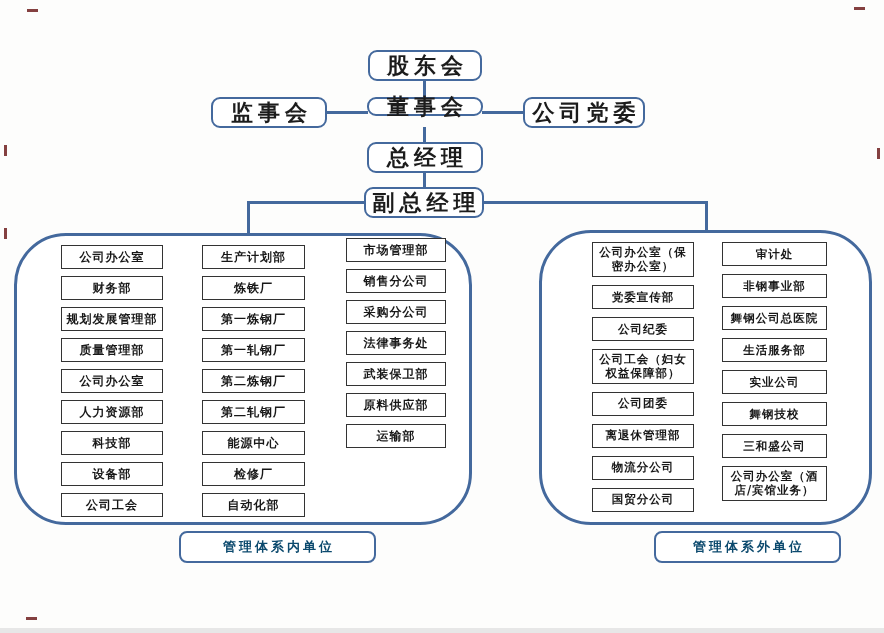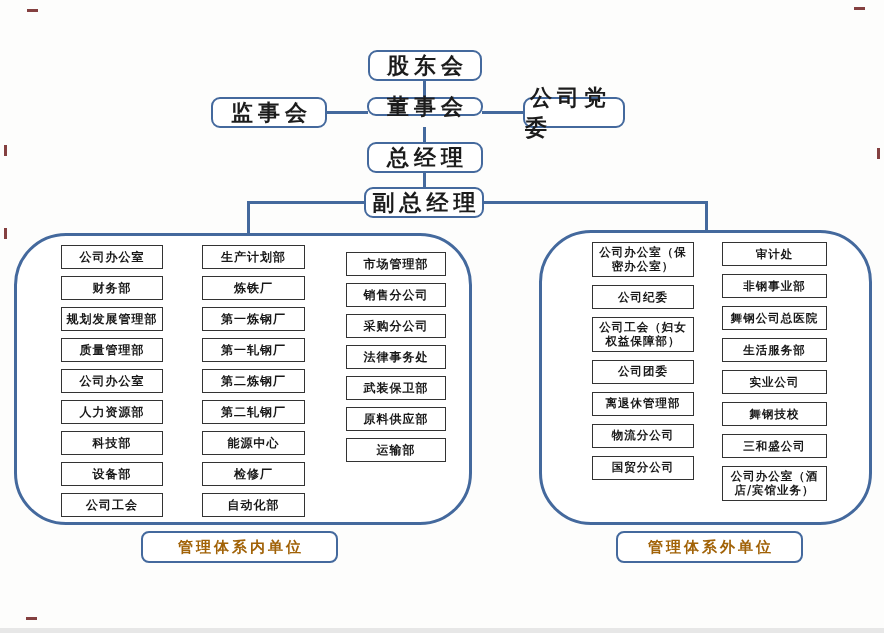--- a/index.html
+++ b/index.html
@@ -29,22 +29,23 @@
     min-height:24px; display:flex; align-items:center; justify-content:center;
     font-size:12px; font-weight:bold; letter-spacing:1px; text-align:center;
     line-height:1.25; padding:2px 3px; color:#181818;margin-left:16px;
   }
   .col-r .unit-box { font-size:11.5px; }
   
   .group-label {
     position:absolute; box-sizing:border-box;
     border:2.5px solid #44699d; border-radius:8px; background:#ffffff;
     display:flex; align-items:center; justify-content:center;
-    font-size:15px; font-weight:bold; letter-spacing:3px; text-indent:3px;
-    color:#a16207;
+    font-size:13px; font-weight:bold; letter-spacing:3px; text-indent:3px;
+    color:#0c4a6e;
+    margin-left:38px;
   }
   
   .line { position:absolute; background:#44699d; }
   .line-h { height:2.5px; }
   .line-v { width:2.5px; }
   
   .mark { position:absolute; background:#6e1f1f; opacity:.85; }
   .bottom-strip { position:absolute; left:0; right:0; bottom:0; height:5px; background:#d9d9d9; opacity:.6; }
 </style>
 </head>
@@ -58,21 +59,21 @@
   <div class="line line-v" style="left:423px; top:127px; height:16px;"></div>
   <div class="line line-v" style="left:423px; top:172px; height:16px;"></div>
   <div class="line line-h" style="left:247px; top:201px; width:118px;"></div>
   <div class="line line-v" style="left:247px; top:201px; height:34px;"></div>
   <div class="line line-h" style="left:483px; top:201px; width:224px;"></div>
   <div class="line line-v" style="left:705px; top:201px; height:31px;"></div>
 
   <div class="node" style="left:368px; top:50px;  width:114px; height:31px;">股东会</div>
   <div class="node" style="left:211px; top:97px;  width:116px; height:31px;">监事会</div>
   <div class="node" style="left:367px; top:97px;  width:116px; height:19px;">董事会</div>
-  <div class="node" style="left:523px; top:97px;  width:102px; height:31px;">公司党委</div>
+  <div class="node" style="left:523px; top:97px;  width:122px; height:31px;">公司党委</div>
   <div class="node" style="left:367px; top:142px; width:116px; height:31px;">总经理</div>
   <div class="node" style="left:364px; top:187px; width:120px; height:31px;">副总经理</div>
 
   <div class="group" style="left:14px; top:233px; width:458px; height:292px;"></div>
   <div class="col" style="left:45px;  top:245px; width:118px;">
       <div class="unit-box">公司办公室</div>
       <div class="unit-box">财务部</div>
       <div class="unit-box">规划发展管理部</div>
       <div class="unit-box">质量管理部</div>
       <div class="unit-box">公司办公室</div>
@@ -85,33 +86,34 @@
       <div class="unit-box">生产计划部</div>
       <div class="unit-box">炼铁厂</div>
       <div class="unit-box">第一炼钢厂</div>
       <div class="unit-box">第一轧钢厂</div>
       <div class="unit-box">第二炼钢厂</div>
       <div class="unit-box">第二轧钢厂</div>
       <div class="unit-box">能源中心</div>
       <div class="unit-box">检修厂</div>
       <div class="unit-box">自动化部</div>
     </div>
-  <div class="col" style="left:330px; top:252px; width:116px;">
+  <div class="col" style="left:330px; top:238px; width:116px;">
       <div class="unit-box">市场管理部</div>
       <div class="unit-box">销售分公司</div>
       <div class="unit-box">采购分公司</div>
       <div class="unit-box">法律事务处</div>
       <div class="unit-box">武装保卫部</div>
       <div class="unit-box">原料供应部</div>
       <div class="unit-box">运输部</div>
     </div>
 
   <div class="group" style="left:539px; top:230px; width:333px; height:295px;"></div>
   <div class="col col-r" style="left:576px; top:242px; width:118px;font-family:Liberation Serif, serif;">
       <div class="unit-box">公司办公室（保密办公室）</div>
+      <div class="unit-box">党委宣传部</div>
       <div class="unit-box">公司纪委</div>
       <div class="unit-box">公司工会（妇女权益保障部）</div>
       <div class="unit-box">公司团委</div>
       <div class="unit-box">离退休管理部</div>
       <div class="unit-box">物流分公司</div>
       <div class="unit-box">国贸分公司</div>
     </div>
   <div class="col col-r" style="left:706px; top:242px; width:121px;">
       <div class="unit-box">审计处</div>
       <div class="unit-box">非钢事业部</div>

